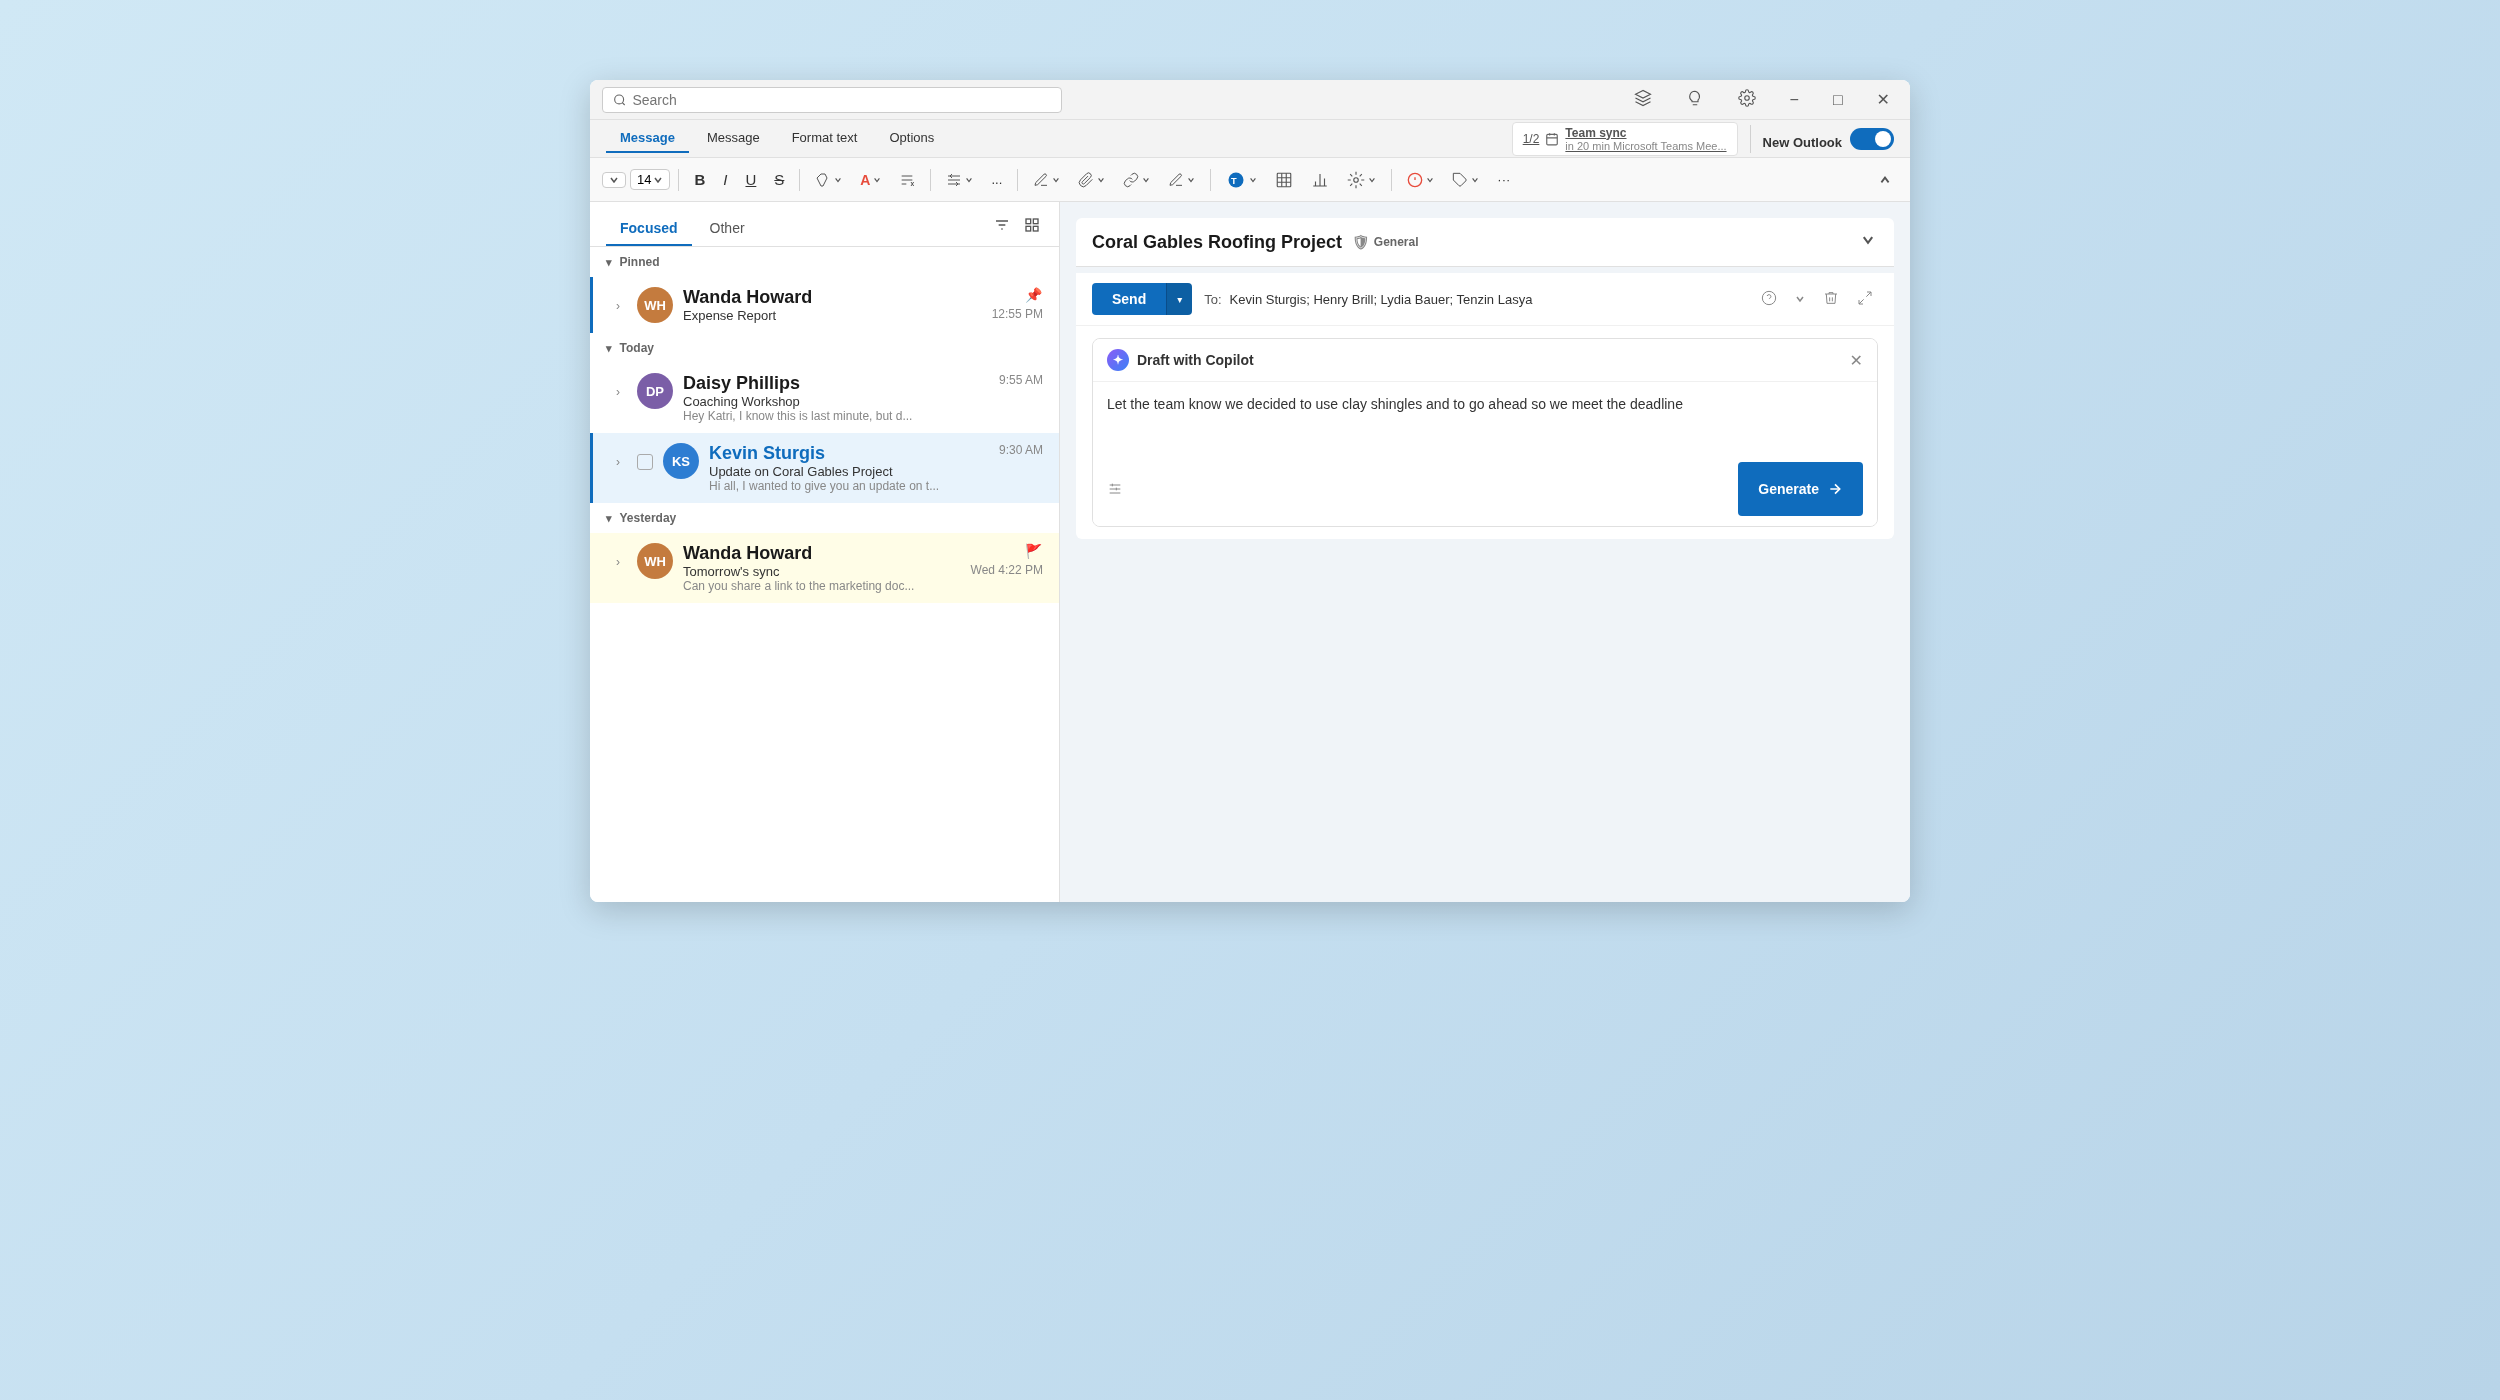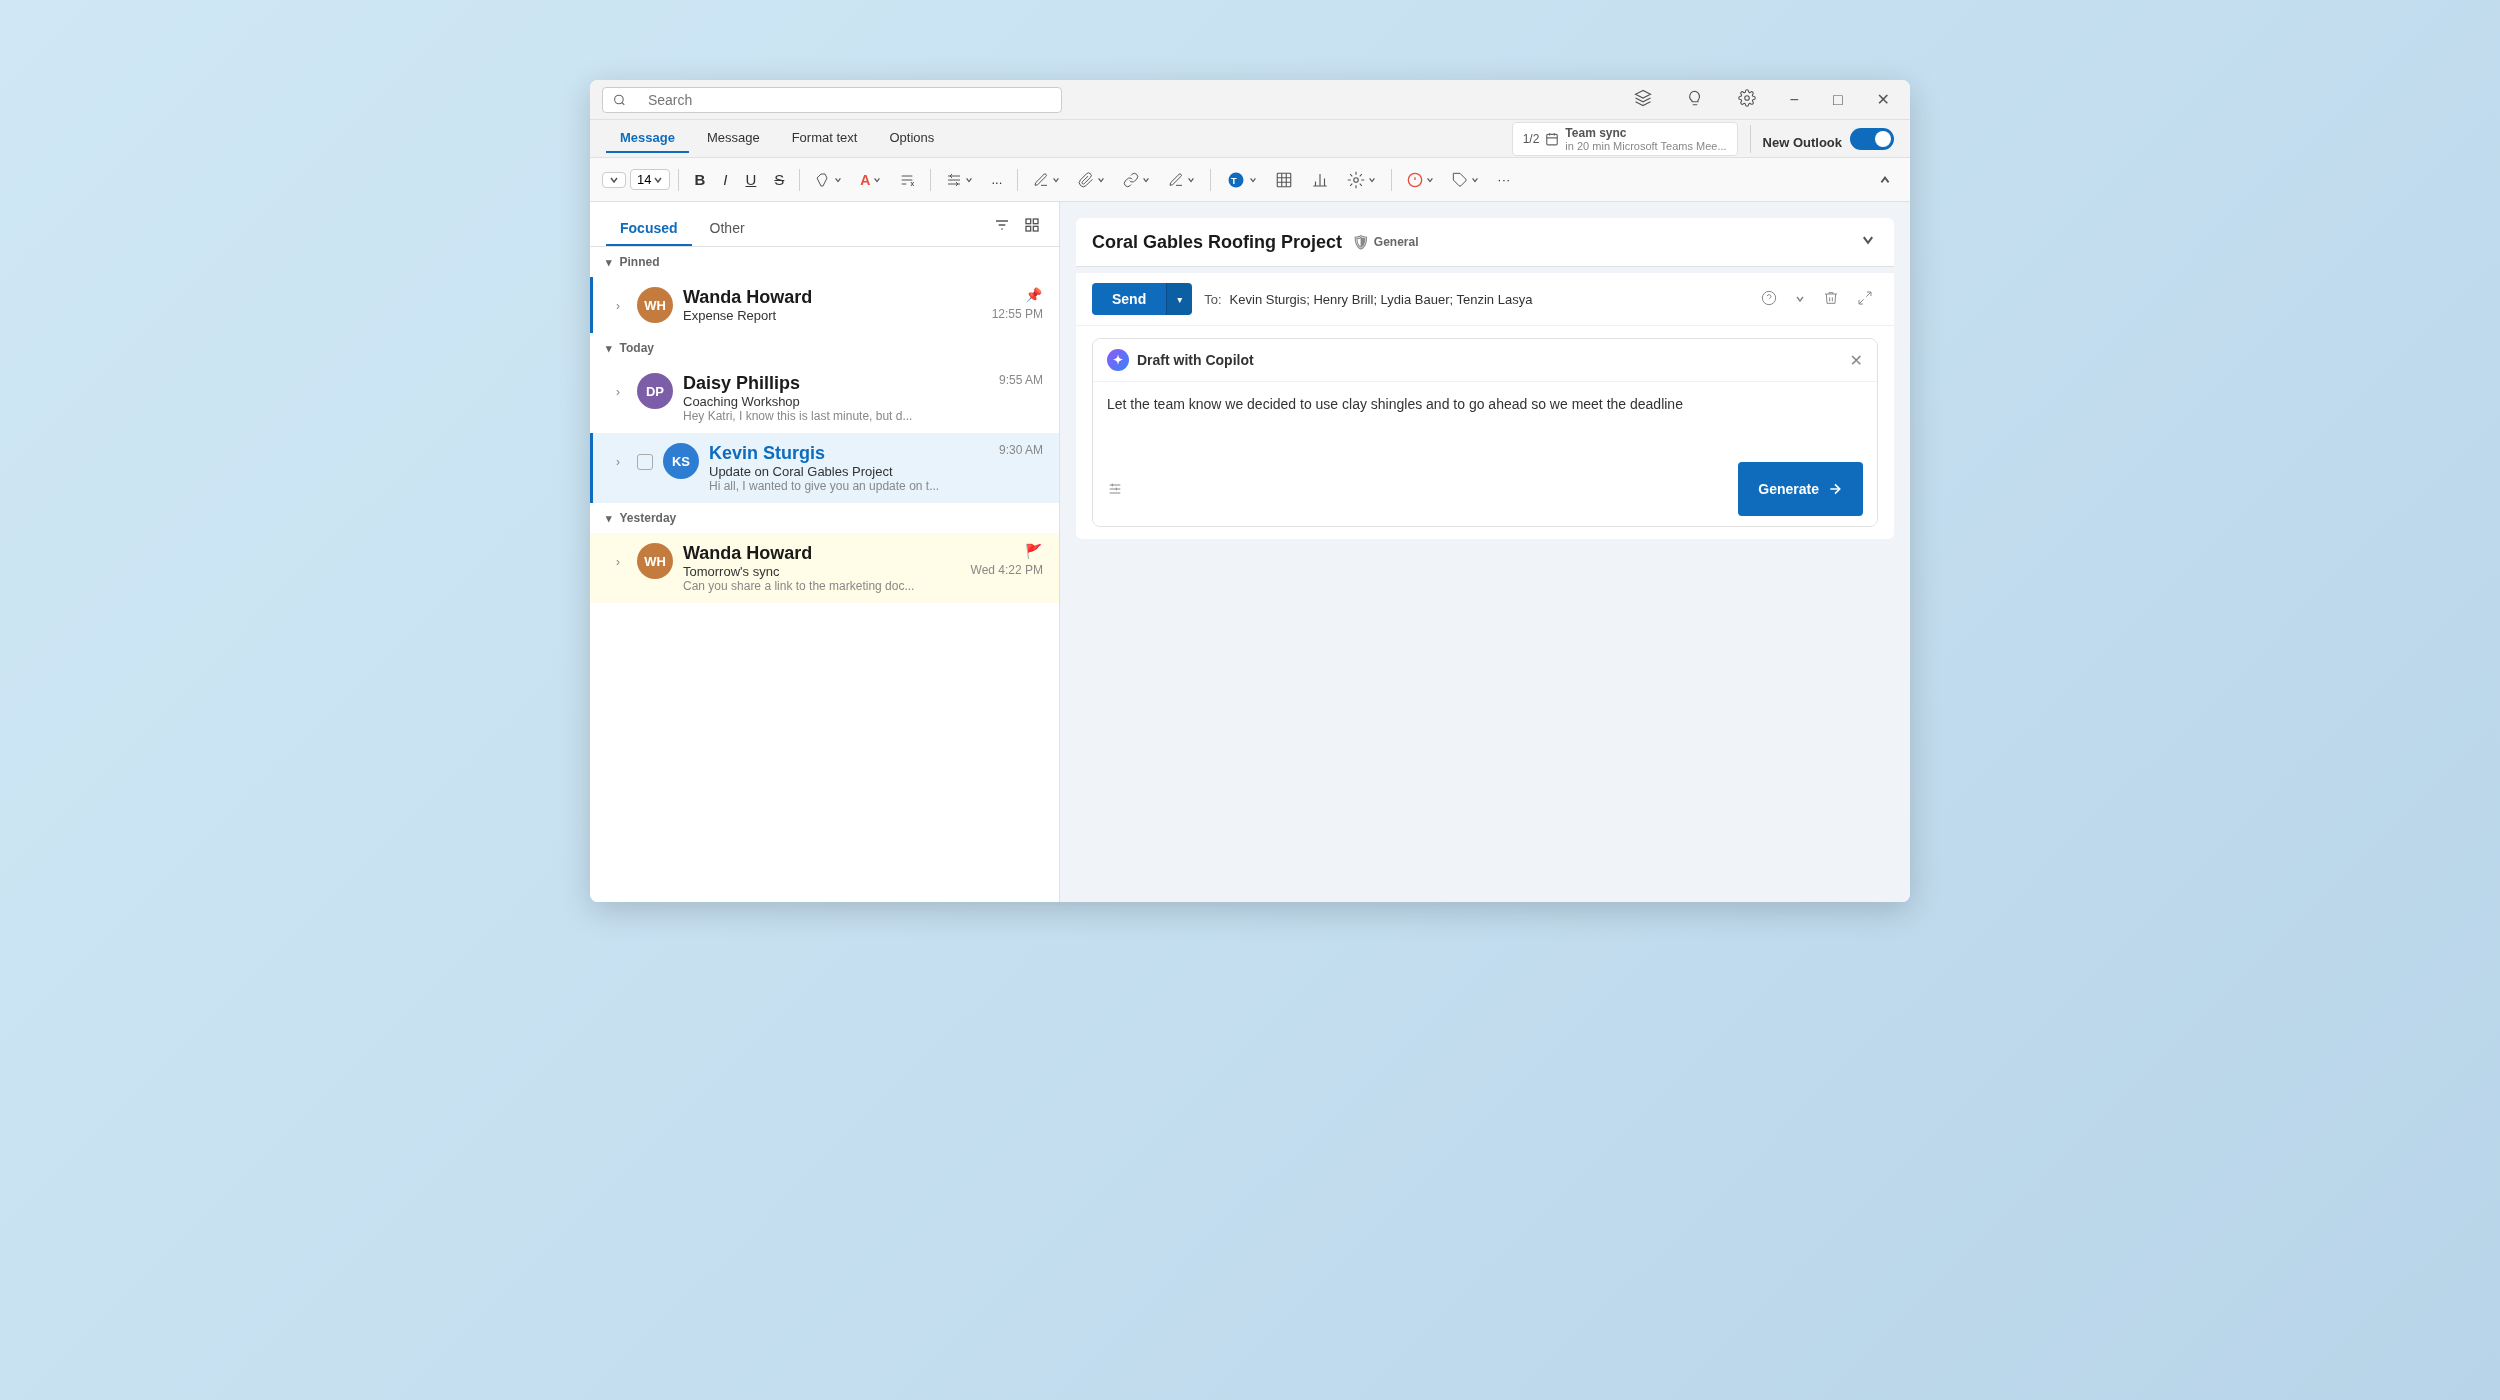--- a/index.html
+++ b/index.html
@@ -40,21 +40,21 @@
       flex: 1;
     }
     .search-bar {
       display: flex;
       align-items: center;
       background: #fff;
       border: 1px solid #ccc;
       border-radius: 4px;
       padding: 4px 10px;
       width: 460px;
-      gap: 22px;
+      gap: 6px;
     }
     .search-bar input {
       border: none;
       outline: none;
       font-size: 14px;
       color: #333;
       background: transparent;
       width: 100%;
     }
     .title-bar-right {
@@ -107,20 +107,21 @@
     }
     .team-sync-badge {
       display: flex;
       align-items: center;
       gap: 6px;
       background: #fff;
       border: 1px solid #e0e0e0;
       border-radius: 4px;
       padding: 3px 10px;
       font-size: 12px;
+      text-decoration: underline;
     }
     .new-outlook-toggle {
       display: flex;
       align-items: flex-end;
       gap: 8px;
       font-size: 13px;
       font-weight: 600;
       color: #333;
     }
     .toggle-switch {

